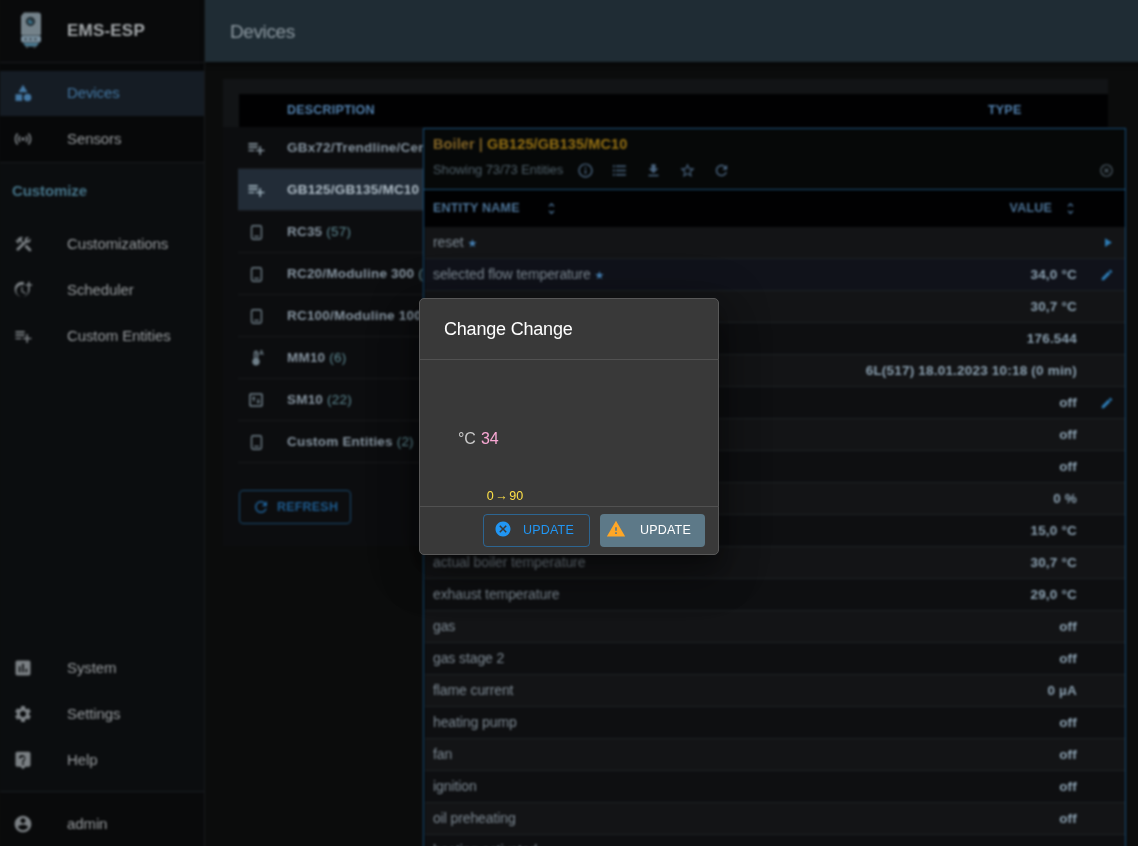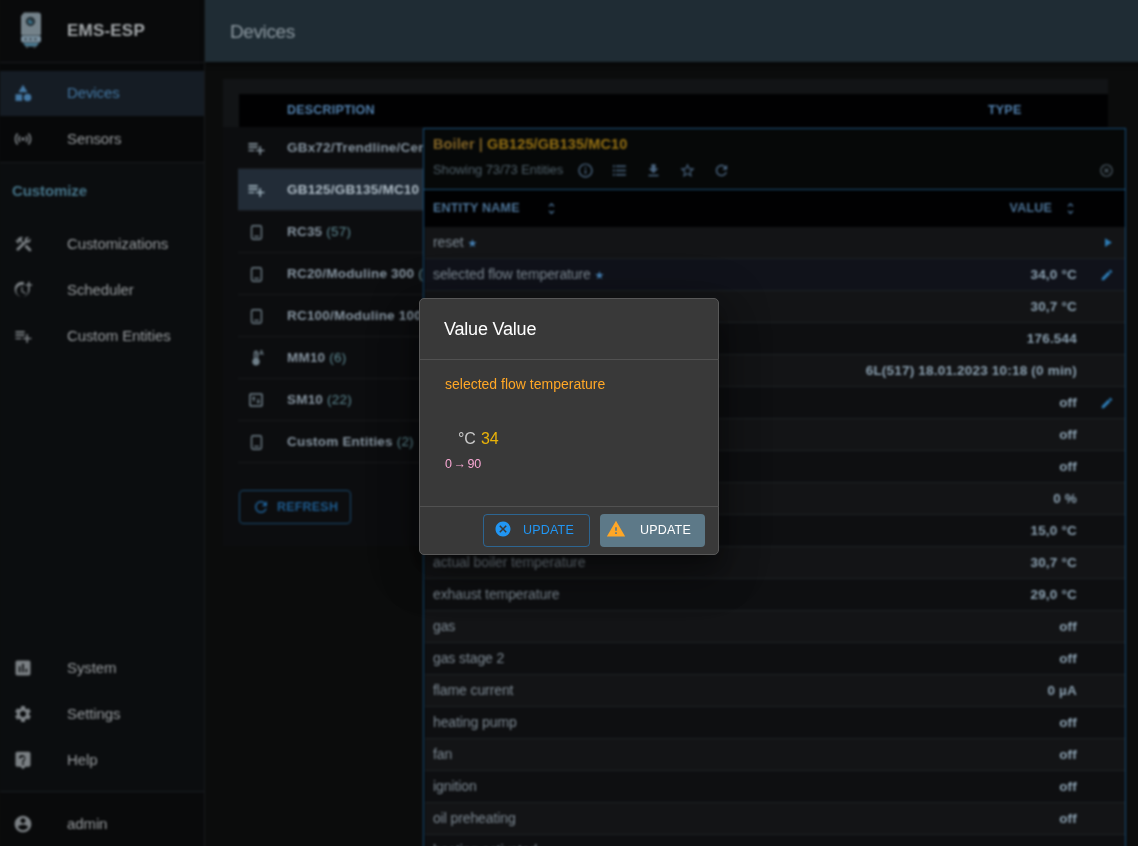--- a/index.html
+++ b/index.html
@@ -323,32 +323,30 @@
         <div class="abs" style="left:433px;top:842px;height:17px;line-height:17px;font-size:14px;color:#7e8a94;white-space:nowrap;">heating activated</div>
         <div class="abs" style="left:777px;top:842px;width:300px;height:17px;line-height:17px;text-align:right;font-size:13.5px;font-weight:bold;color:#8ba0b0;letter-spacing:0.2px;">on</div>
       </div>
 
 </div>
   </div>
 
 <div class="abs" id="dialog" style="left:419px;top:298px;width:300px;height:257px;background:#393939;border:1px solid #585858;
   border-radius:5px;box-shadow:0 11px 15px -7px rgba(0,0,0,.3),0 24px 38px 3px rgba(0,0,0,.24),0 9px 46px 8px rgba(0,0,0,.22);">
   <div class="abs" style="left:24px;top:17px;width:250px;height:26px;line-height:26px;
-    font-size:18px;font-weight:400;color:#fff;letter-spacing:-0.2px;">Value Value</div>
+    font-size:18px;font-weight:400;color:#fff;letter-spacing:-0.2px;">Change Change</div>
   <div class="abs" style="left:0;top:60px;width:299px;height:1px;background:#515151;"></div>
 
-  <div class="abs" style="left:25px;top:76px;width:250px;height:18px;line-height:18px;
-    font-size:14px;color:#ffa726;letter-spacing:0;">selected flow temperature</div>
 
   <div class="abs" style="left:38px;top:130px;width:60px;height:20px;line-height:20px;
     font-size:16px;color:#c9c9c9;">°C</div>
   <div class="abs" style="left:61px;top:130px;width:60px;height:20px;line-height:20px;
-    font-size:16px;color:#eab308;">34</div>
-  <div class="abs" style="left:25px;top:158px;width:120px;height:14px;line-height:14px;
-    font-size:12.5px;font-weight:500;color:#f9a8d4;letter-spacing:0;word-spacing:-2px;">0 → 90</div>
+    font-size:16px;color:#f9a8d4;">34</div>
+  <div class="abs" style="left:25px;top:190px;width:120px;height:14px;line-height:14px;
+    font-size:12.5px;font-weight:500;color:#fde047;letter-spacing:0;word-spacing:-2px;text-align:center;">0 → 90</div>
 
   <div class="abs" style="left:0;top:207px;width:299px;height:1px;background:#515151;"></div>
 
   <div class="abs" id="btncancel" style="left:63px;top:215px;width:107px;height:33px;
     border:1px solid rgba(33,150,243,.48);border-radius:4px;"></div>
   <div class="abs" id="cancelicon" style="left:74px;top:221px;">
       <svg width="18" height="18" viewBox="0 0 24 24" fill="#2196f3" style="color:#2196f3">
         <path d="M12 2C6.47 2 2 6.47 2 12s4.47 10 10 10 10-4.47 10-10S17.53 2 12 2zm5 13.59L15.59 17 12 13.41 8.41 17 7 15.59 10.59 12 7 8.41 8.41 7 12 10.59 15.59 7 17 8.41 13.41 12 17 15.59z"></path>
       </svg>
     </div>

